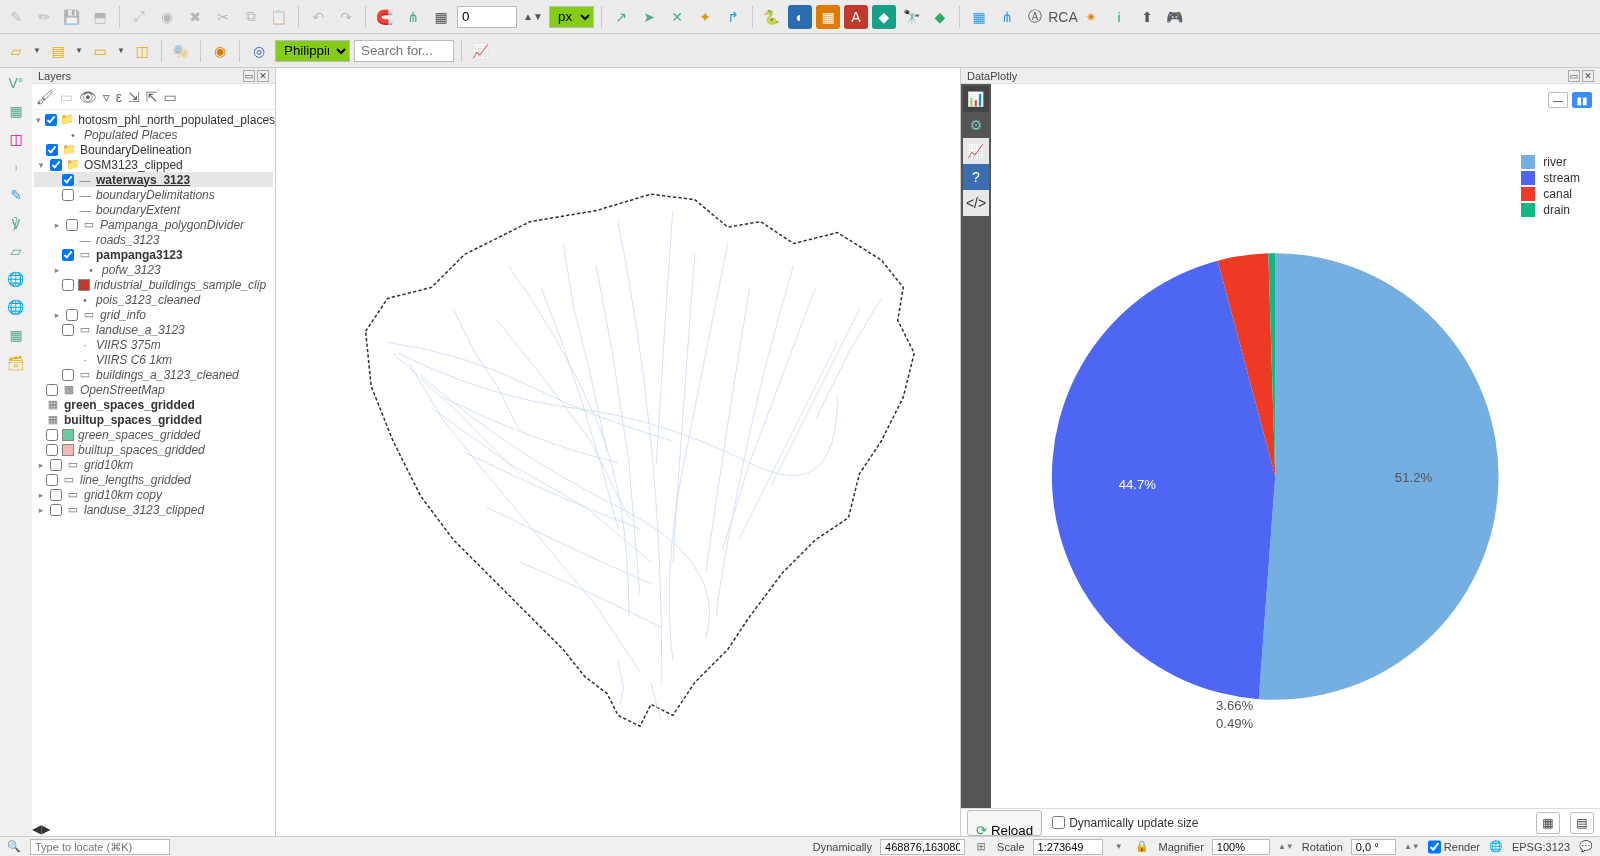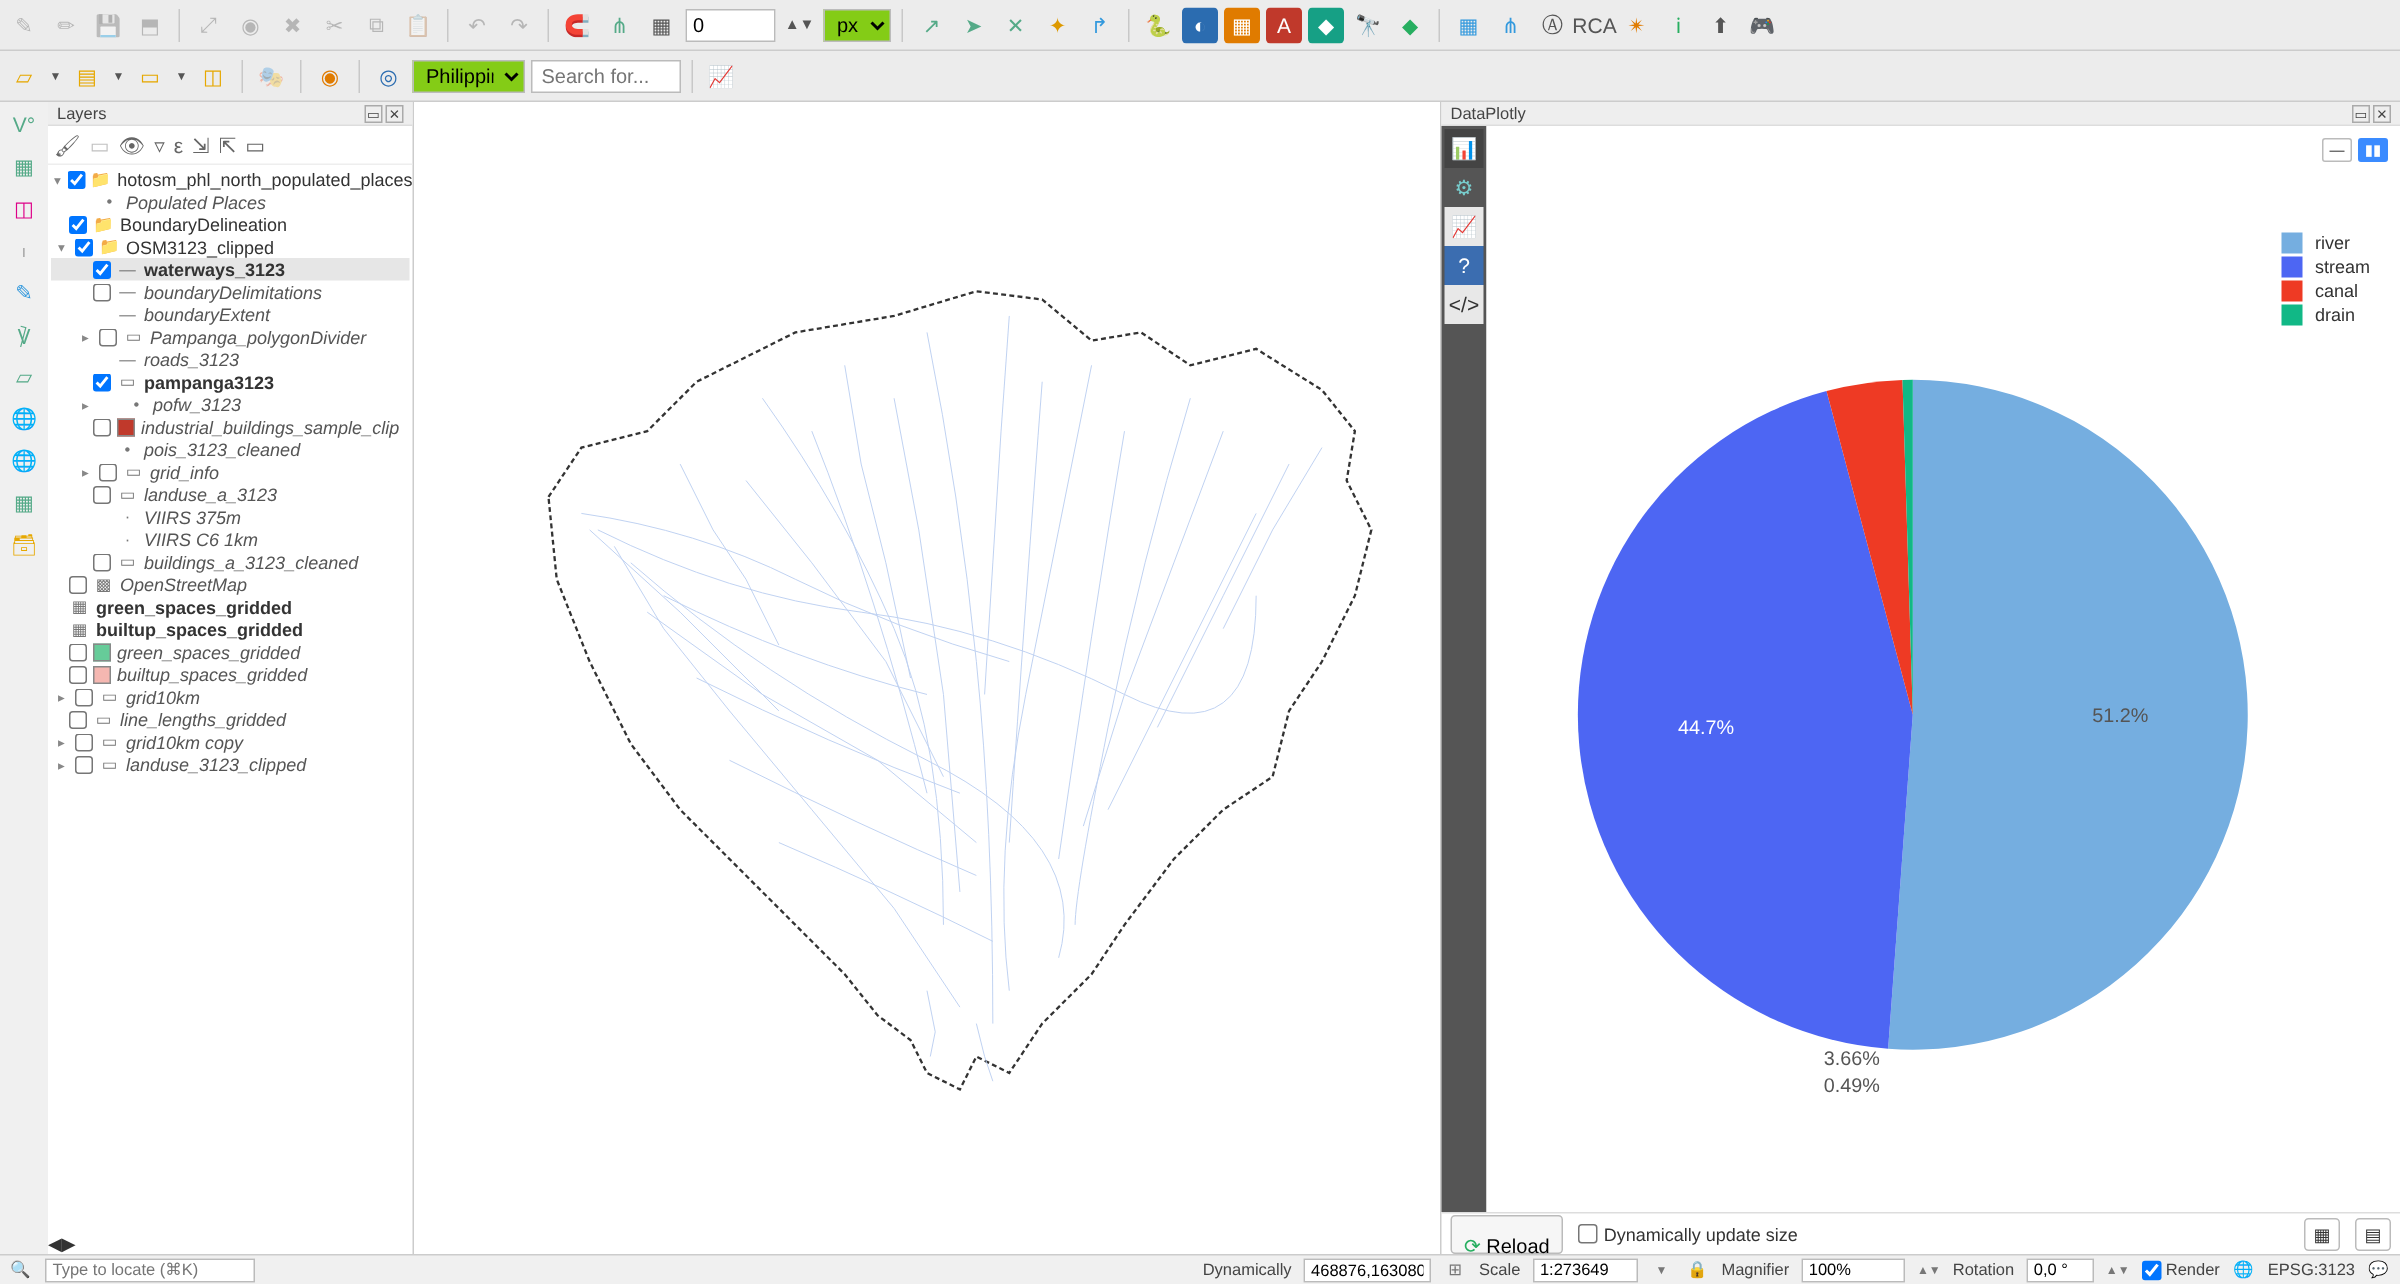--- a/index.html
+++ b/index.html
@@ -171,21 +171,21 @@
         </div>
       <div class="row" style="padding-left:2px;">
           <span class="arrow">▾</span>
           <input type="checkbox" checked="" style="">
           <span class="ico">📁</span>
           <span>OSM3123_clipped</span>
         </div>
       <div class="row selected" style="padding-left:28px;">
           <input type="checkbox" checked="" style="">
           <span class="ico">—</span>
-          <span class="bold" style="">waterways_3123</span>
+          <span class="bold" style="text-decoration:underline;">waterways_3123</span>
         </div>
       <div class="row" style="padding-left:28px;">
           <input type="checkbox" style="">
           <span class="ico">—</span>
           <span class="italic">boundaryDelimitations</span>
         </div>
       <div class="row" style="padding-left:28px;">
           <span class="ico" style="margin-left:16px;">—</span>
           <span class="italic">boundaryExtent</span>
         </div>
@@ -400,21 +400,21 @@
   <input style="width: 140px;" placeholder="Type to locate (⌘K)">
   <div class="grow"></div>
   <span>Dynamically</span>
   <input style="width: 85px; text-align: left;" value="468876,1630807">
   <span class="sico">⊞</span>
   <span>Scale</span>
   <input style="width: 70px;" value="1:273649">
   <span class="sico" style="font-size:8px;">▼</span>
   <span class="sico">🔒</span>
   <span>Magnifier</span>
-  <input style="width: 69px;" value="100%">
+  <input style="width: 58px;" value="100%">
   <span class="sico" style="font-size:8px;">▲▼</span>
   <span>Rotation</span>
   <input style="width: 45px;" value="0,0 °">
   <span class="sico" style="font-size:8px;">▲▼</span>
   <label style="display:flex;align-items:center;gap:3px;">
       <input type="checkbox" checked="" style="">
       <span>Render</span>
     </label>
   <span class="sico">🌐</span>
   <span>EPSG:3123</span>

